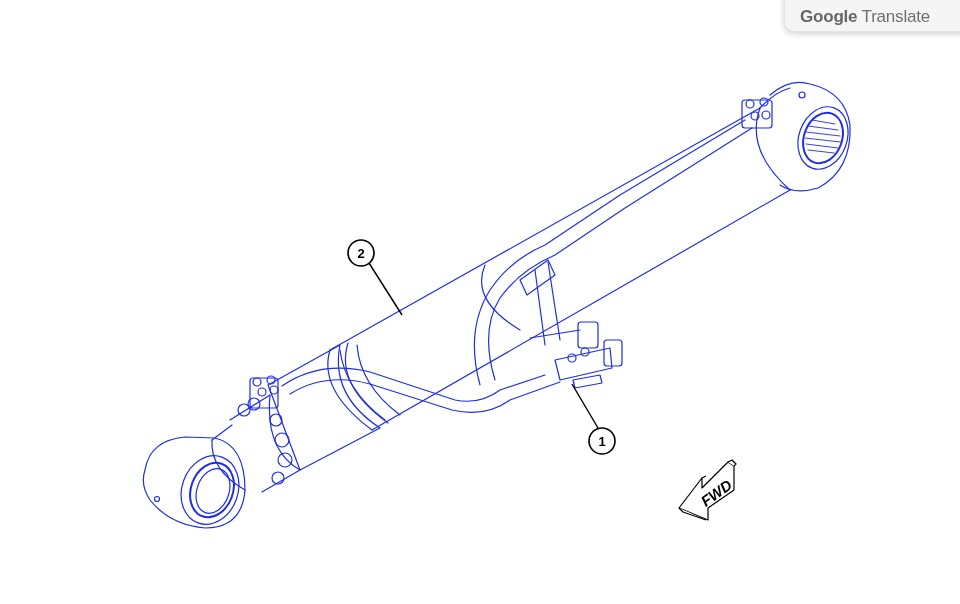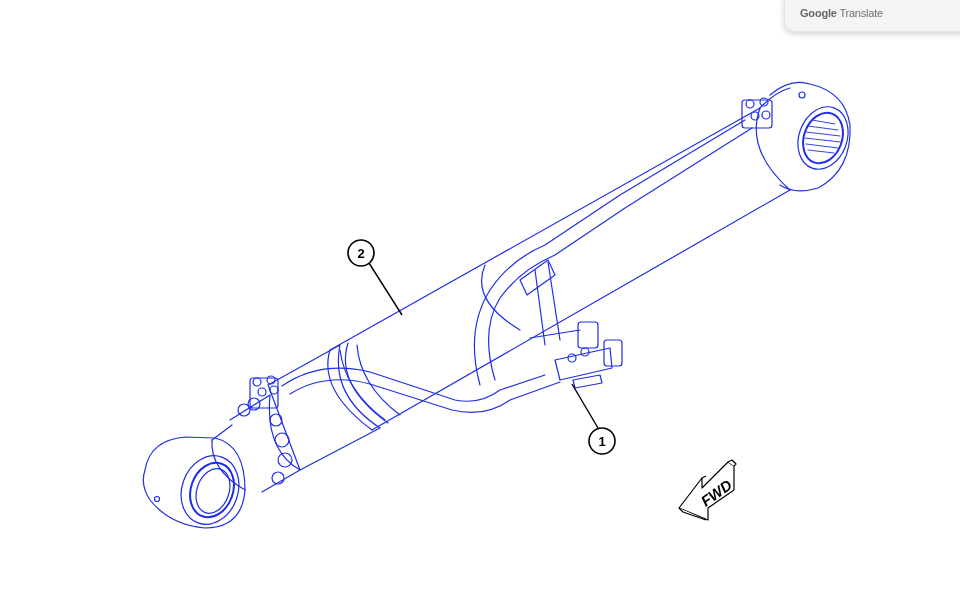--- a/index.html
+++ b/index.html
@@ -8,21 +8,21 @@
     font-family: "Liberation Sans", sans-serif;
   }
   #diagram { position: absolute; left: 0; top: 0; width: 960px; height: 604px; }
   .gt-popup {
     position: absolute; left: 784px; top: -8px; width: 200px; height: 38px;
     background: #f5f5f5; border-radius: 0 0 10px 10px;
     box-shadow: 0 2px 6px rgba(0,0,0,0.18);
     border: 1px solid #e4e4e4;
   }
   .gt-label {
-    position: absolute; left: 15px; top: 14px; font-size: 11px; color: #6f6f6f;
+    position: absolute; left: 15px; top: 14px; font-size: 17px; color: #6f6f6f;
     letter-spacing: -0.2px;
   }
   .gt-label b { font-weight: 600; color: #666; }
   .callout-text { font-family: "Liberation Sans", sans-serif; font-weight: bold; font-size: 13px; }
   .fwd-text { font-family: "Liberation Sans", sans-serif; font-weight: bold; font-style: italic; font-size: 15px; }
 </style>
 </head>
 <body>
 
 <svg id="diagram" viewBox="0 0 960 604" xmlns="http://www.w3.org/2000/svg">

